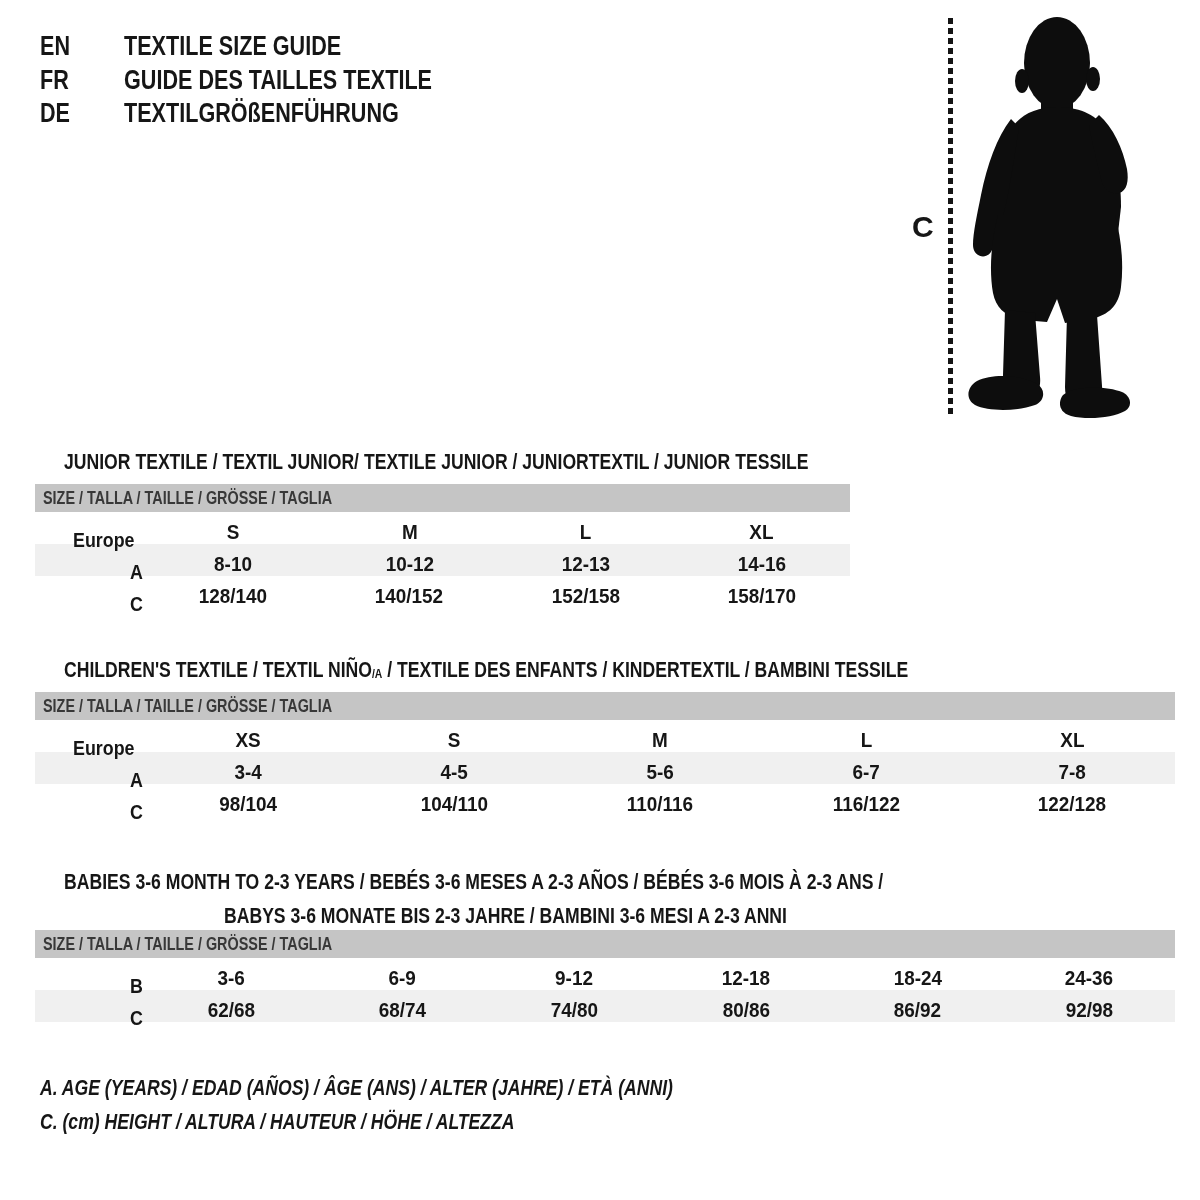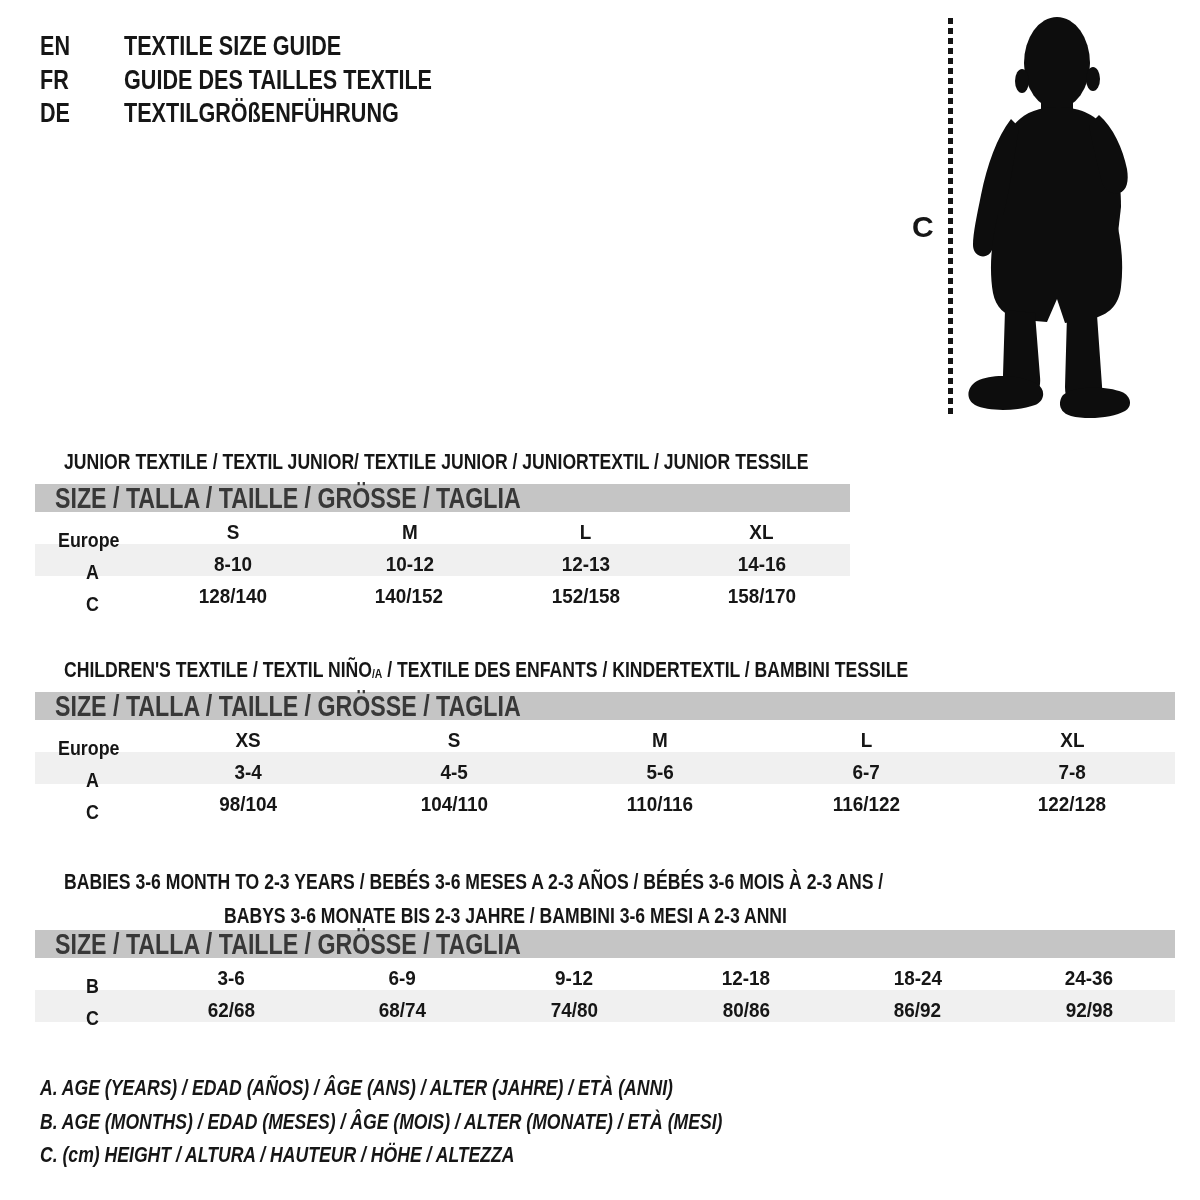--- a/index.html
+++ b/index.html
@@ -34,29 +34,29 @@
   .title-babies{top:849px;line-height:34px;text-align:center;}
   .subA{font-size:13px;vertical-align:-1px;}
 
   
   .tbl{position:absolute;left:35px;}
   .tbl-junior{top:484px;width:815px;}
   .tbl-children{top:692px;width:1140px;}
   .tbl-babies{top:930px;width:1140px;}
   .thead{
     height:28px;background:#c5c5c5;display:flex;align-items:center;
-    padding-left:20px;box-sizing:border-box;font-size:29px;color:#383838;
+    padding-left:8px;box-sizing:border-box;font-size:18px;color:#383838;
   }
   .trow{display:grid;height:32px;align-items:center;font-size:21px;}
   .cols5{grid-template-columns:110px repeat(4,1fr);}
   .cols6{grid-template-columns:110px repeat(5,1fr);}
   .cols7{grid-template-columns:110px repeat(6,1fr);}
   .r-gray{background:#f0f0f0;}
   .cell{display:flex;justify-content:center;align-items:center;}
-  .cell.first{justify-content:center;padding-left:8px;margin-top:16px;}
+  .cell.first{justify-content:flex-end;padding-left:8px;margin-top:16px;}
 
   
   .legend{position:absolute;left:40px;top:1071px;font-style:italic;}
   .legend-line{height:33.5px;line-height:33.5px;font-size:22px;}
 </style>
 </head>
 <body>
 
 <div class="canvas">
 
@@ -274,17 +274,16 @@
           <span class="cnum">86/92</span>
         </div>
       <div class="cell">
           <span class="cnum">92/98</span>
         </div>
     </div>
   </div>
 
   <section class="legend">
     <div class="legend-line"><span class="cond">A. AGE (YEARS) / EDAD (AÑOS) / ÂGE (ANS) / ALTER (JAHRE) / ETÀ (ANNI)</span></div>
-    <div class="legend-line"><span class="cond">B. AGE (MONTHS) / EDAD (MESES) / ÂGE (MOIS) / ALTER (MONATE) / ETÀ (MESI)</span></div>
     <div class="legend-line"><span class="cond">C. (cm) HEIGHT / ALTURA / HAUTEUR / HÖHE / ALTEZZA</span></div>
   </section>
 
 </div>
 
 </body></html>

